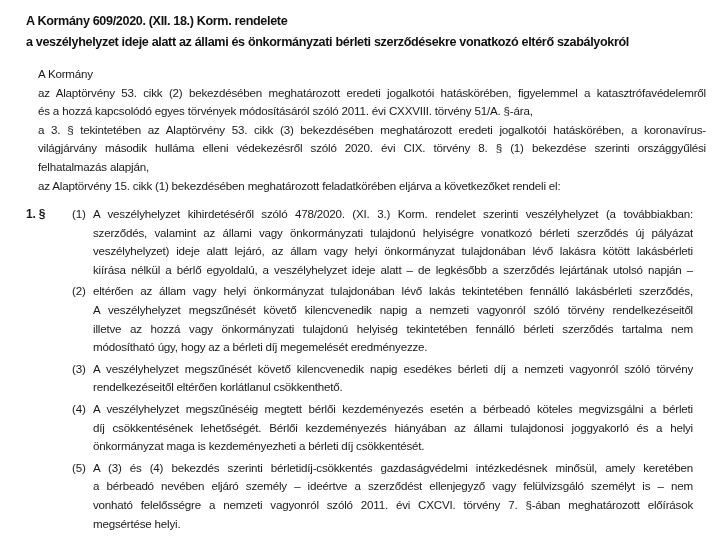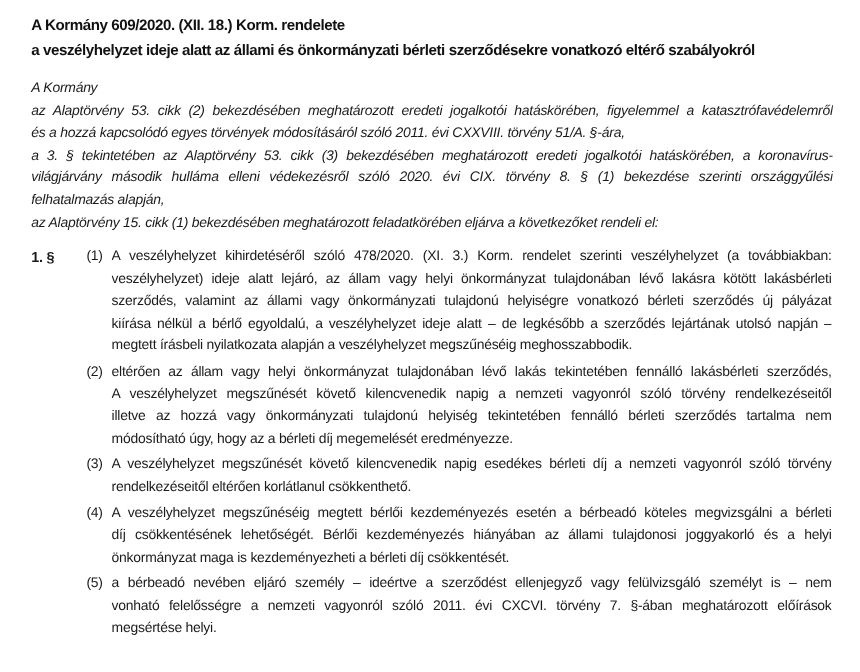--- a/index.html
+++ b/index.html
@@ -31,27 +31,26 @@
       line-height: 21px;
       letter-spacing: -0.35px;
       color: #111;
     }
     .title .line {
       display: block;
       white-space: nowrap;
     }
     .preamble {
       position: absolute;
-      left: 0;
+      left: 12px;
       top: 65px;
       width: 668px;
       font-size: 11.6px;
       line-height: 18.6px;
       letter-spacing: -0.2px;
-      font-style: italic;
     }
     .jline {
       display: block;
       text-align: justify;
       text-align-last: justify;
       white-space: nowrap;
       overflow: hidden;
     }
     .pline {
       display: block;
@@ -112,24 +111,23 @@
     <span class="pline">az Alaptörvény 15. cikk (1) bekezdésében meghatározott feladatkörében eljárva a következőket rendeli el:</span>
   </div>
 
   <div class="section">
     <span class="sec-num">1. §</span>
 
     <div class="para">
       <span class="para-num">(1)</span>
       <div class="para-body">
         <span class="jline">A veszélyhelyzet kihirdetéséről szóló 478/2020. (XI. 3.) Korm. rendelet szerinti veszélyhelyzet (a továbbiakban:</span>
+        <span class="jline">szerződés, valamint az állami vagy önkormányzati tulajdonú helyiségre vonatkozó bérleti szerződés új pályázat</span>
         <span class="jline">veszélyhelyzet) ideje alatt lejáró, az állam vagy helyi önkormányzat tulajdonában lévő lakásra kötött lakásbérleti</span>
-        <span class="jline">szerződés, valamint az állami vagy önkormányzati tulajdonú helyiségre vonatkozó bérleti szerződés új pályázat</span>
         <span class="jline">kiírása nélkül a bérlő egyoldalú, a veszélyhelyzet ideje alatt – de legkésőbb a szerződés lejártának utolsó napján –</span>
-        <span class="pline">megtett írásbeli nyilatkozata alapján a veszélyhelyzet megszűnéséig meghosszabbodik.</span>
       </div>
     </div>
 
     <div class="para">
       <span class="para-num">(2)</span>
       <div class="para-body">
         <span class="jline">eltérően az állam vagy helyi önkormányzat tulajdonában lévő lakás tekintetében fennálló lakásbérleti szerződés,</span>
         <span class="jline">A veszélyhelyzet megszűnését követő kilencvenedik napig a nemzeti vagyonról szóló törvény rendelkezéseitől</span>
         <span class="jline">illetve az hozzá vagy önkormányzati tulajdonú helyiség tekintetében fennálló bérleti szerződés tartalma nem</span>
         <span class="pline">módosítható úgy, hogy az a bérleti díj megemelését eredményezze.</span>
@@ -149,20 +147,21 @@
       <div class="para-body">
         <span class="jline">A veszélyhelyzet megszűnéséig megtett bérlői kezdeményezés esetén a bérbeadó köteles megvizsgálni a bérleti</span>
         <span class="jline">díj csökkentésének lehetőségét. Bérlői kezdeményezés hiányában az állami tulajdonosi joggyakorló és a helyi</span>
         <span class="pline">önkormányzat maga is kezdeményezheti a bérleti díj csökkentését.</span>
       </div>
     </div>
 
     <div class="para">
       <span class="para-num">(5)</span>
       <div class="para-body">
+        <span class="jline">A (3) és (4) bekezdés szerinti bérletidíj-csökkentés gazdaságvédelmi intézkedésnek minősül, amely keretében</span>
         <span class="jline">a bérbeadó nevében eljáró személy – ideértve a szerződést ellenjegyző vagy felülvizsgáló személyt is – nem</span>
         <span class="jline">vonható felelősségre a nemzeti vagyonról szóló 2011. évi CXCVI. törvény 7. §-ában meghatározott előírások</span>
         <span class="pline">megsértése helyi.</span>
       </div>
     </div>
   </div>
 
 </div>
 
 </body></html>

